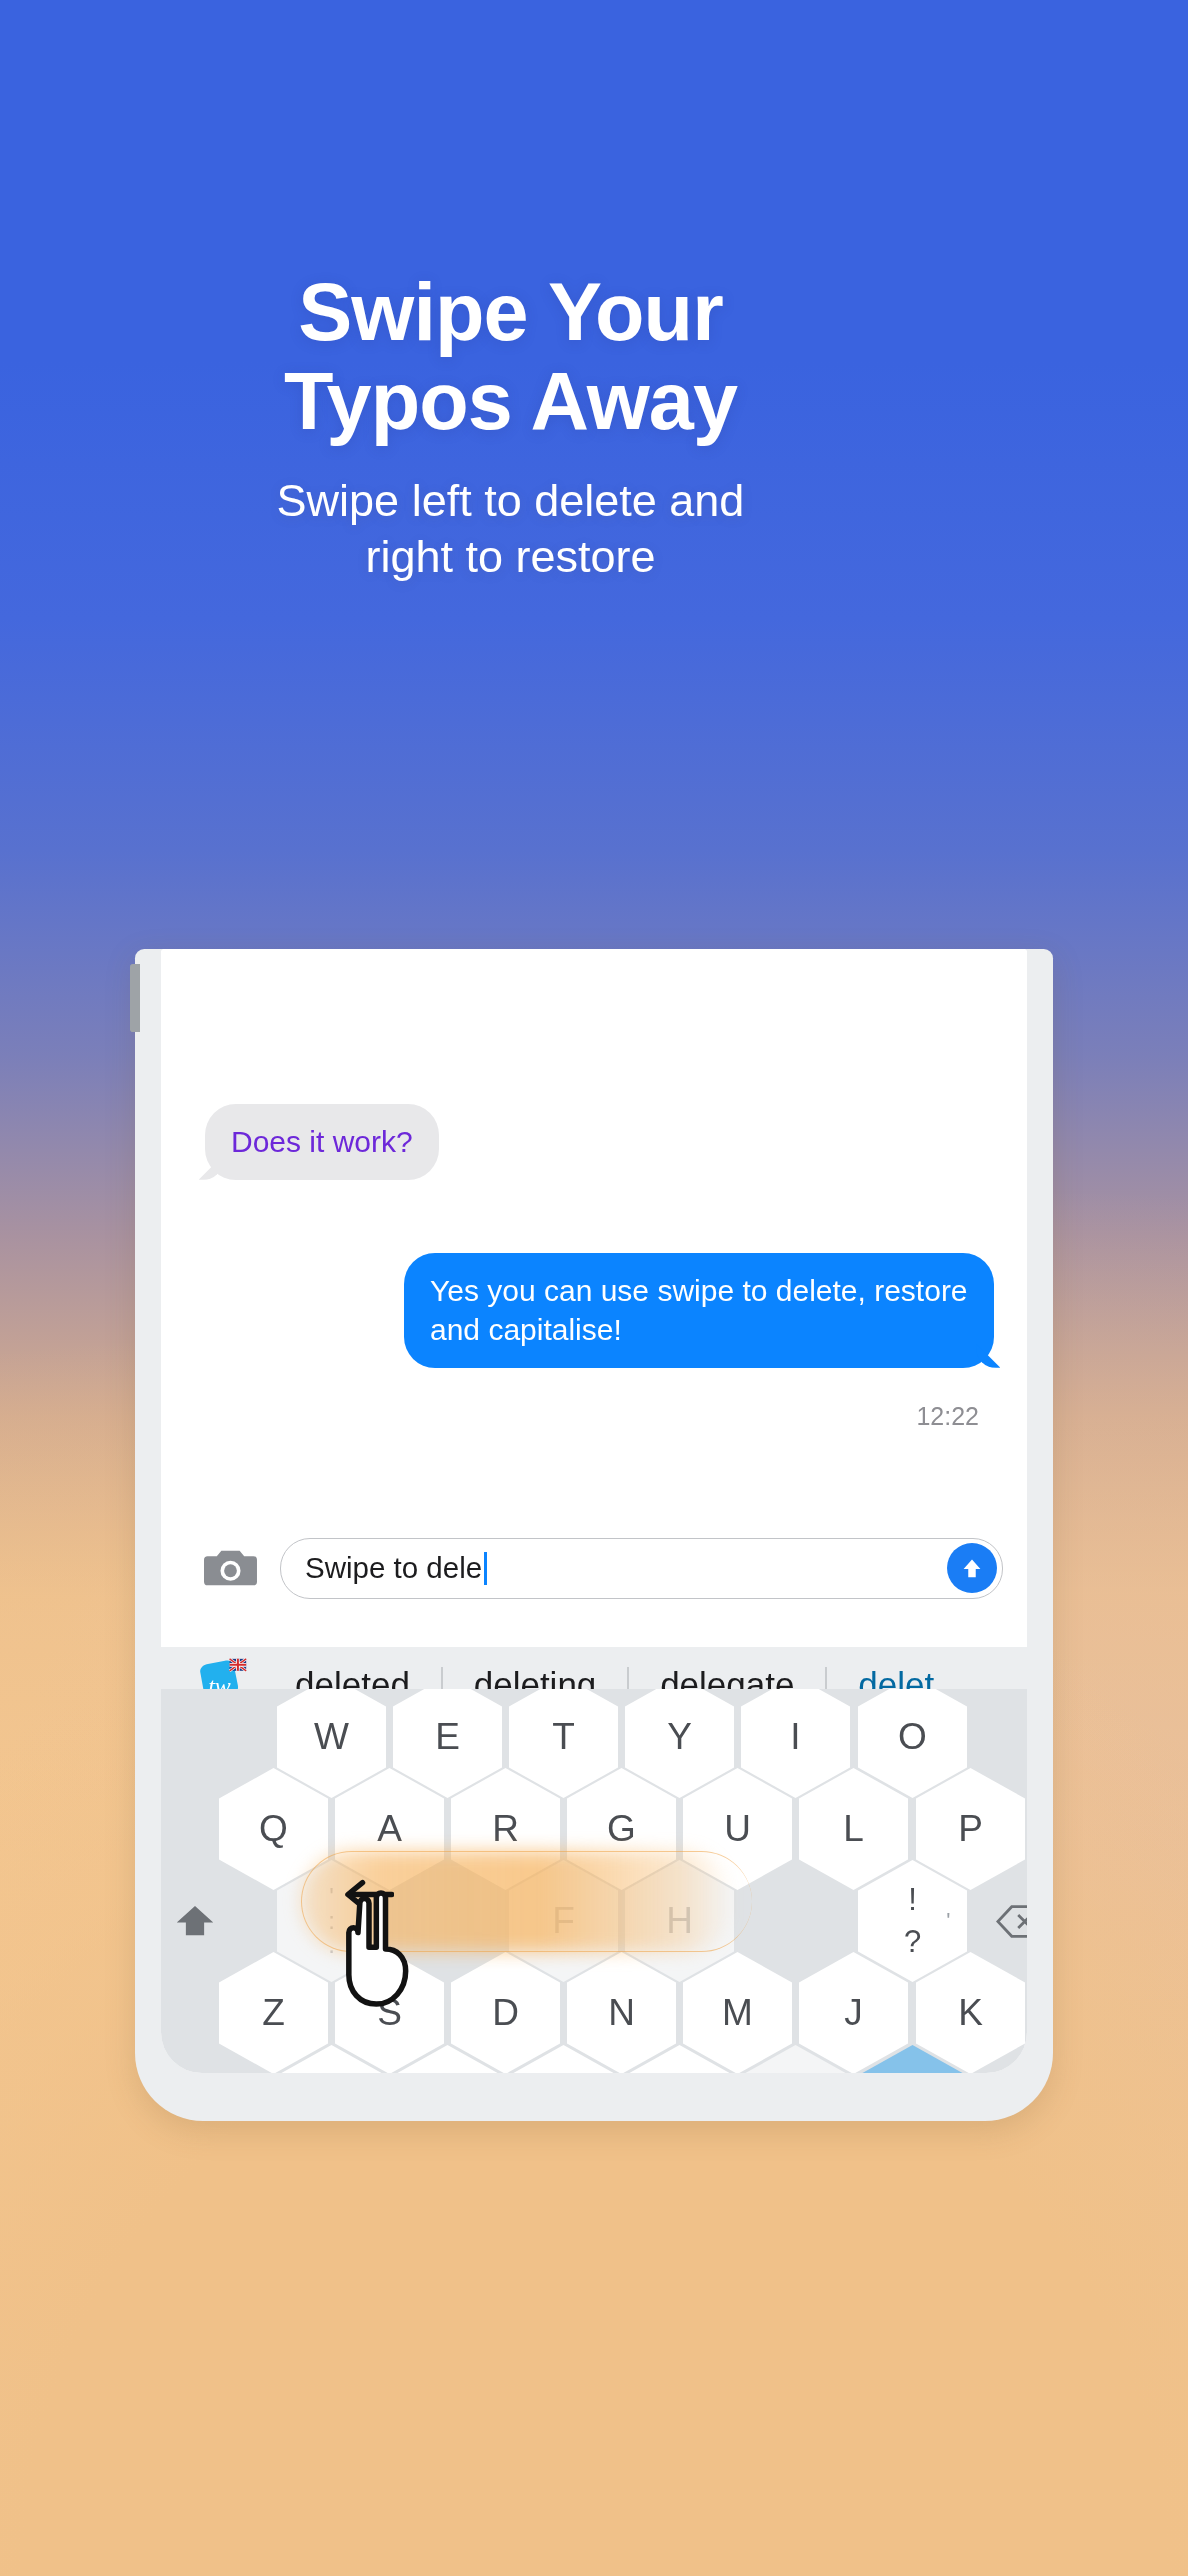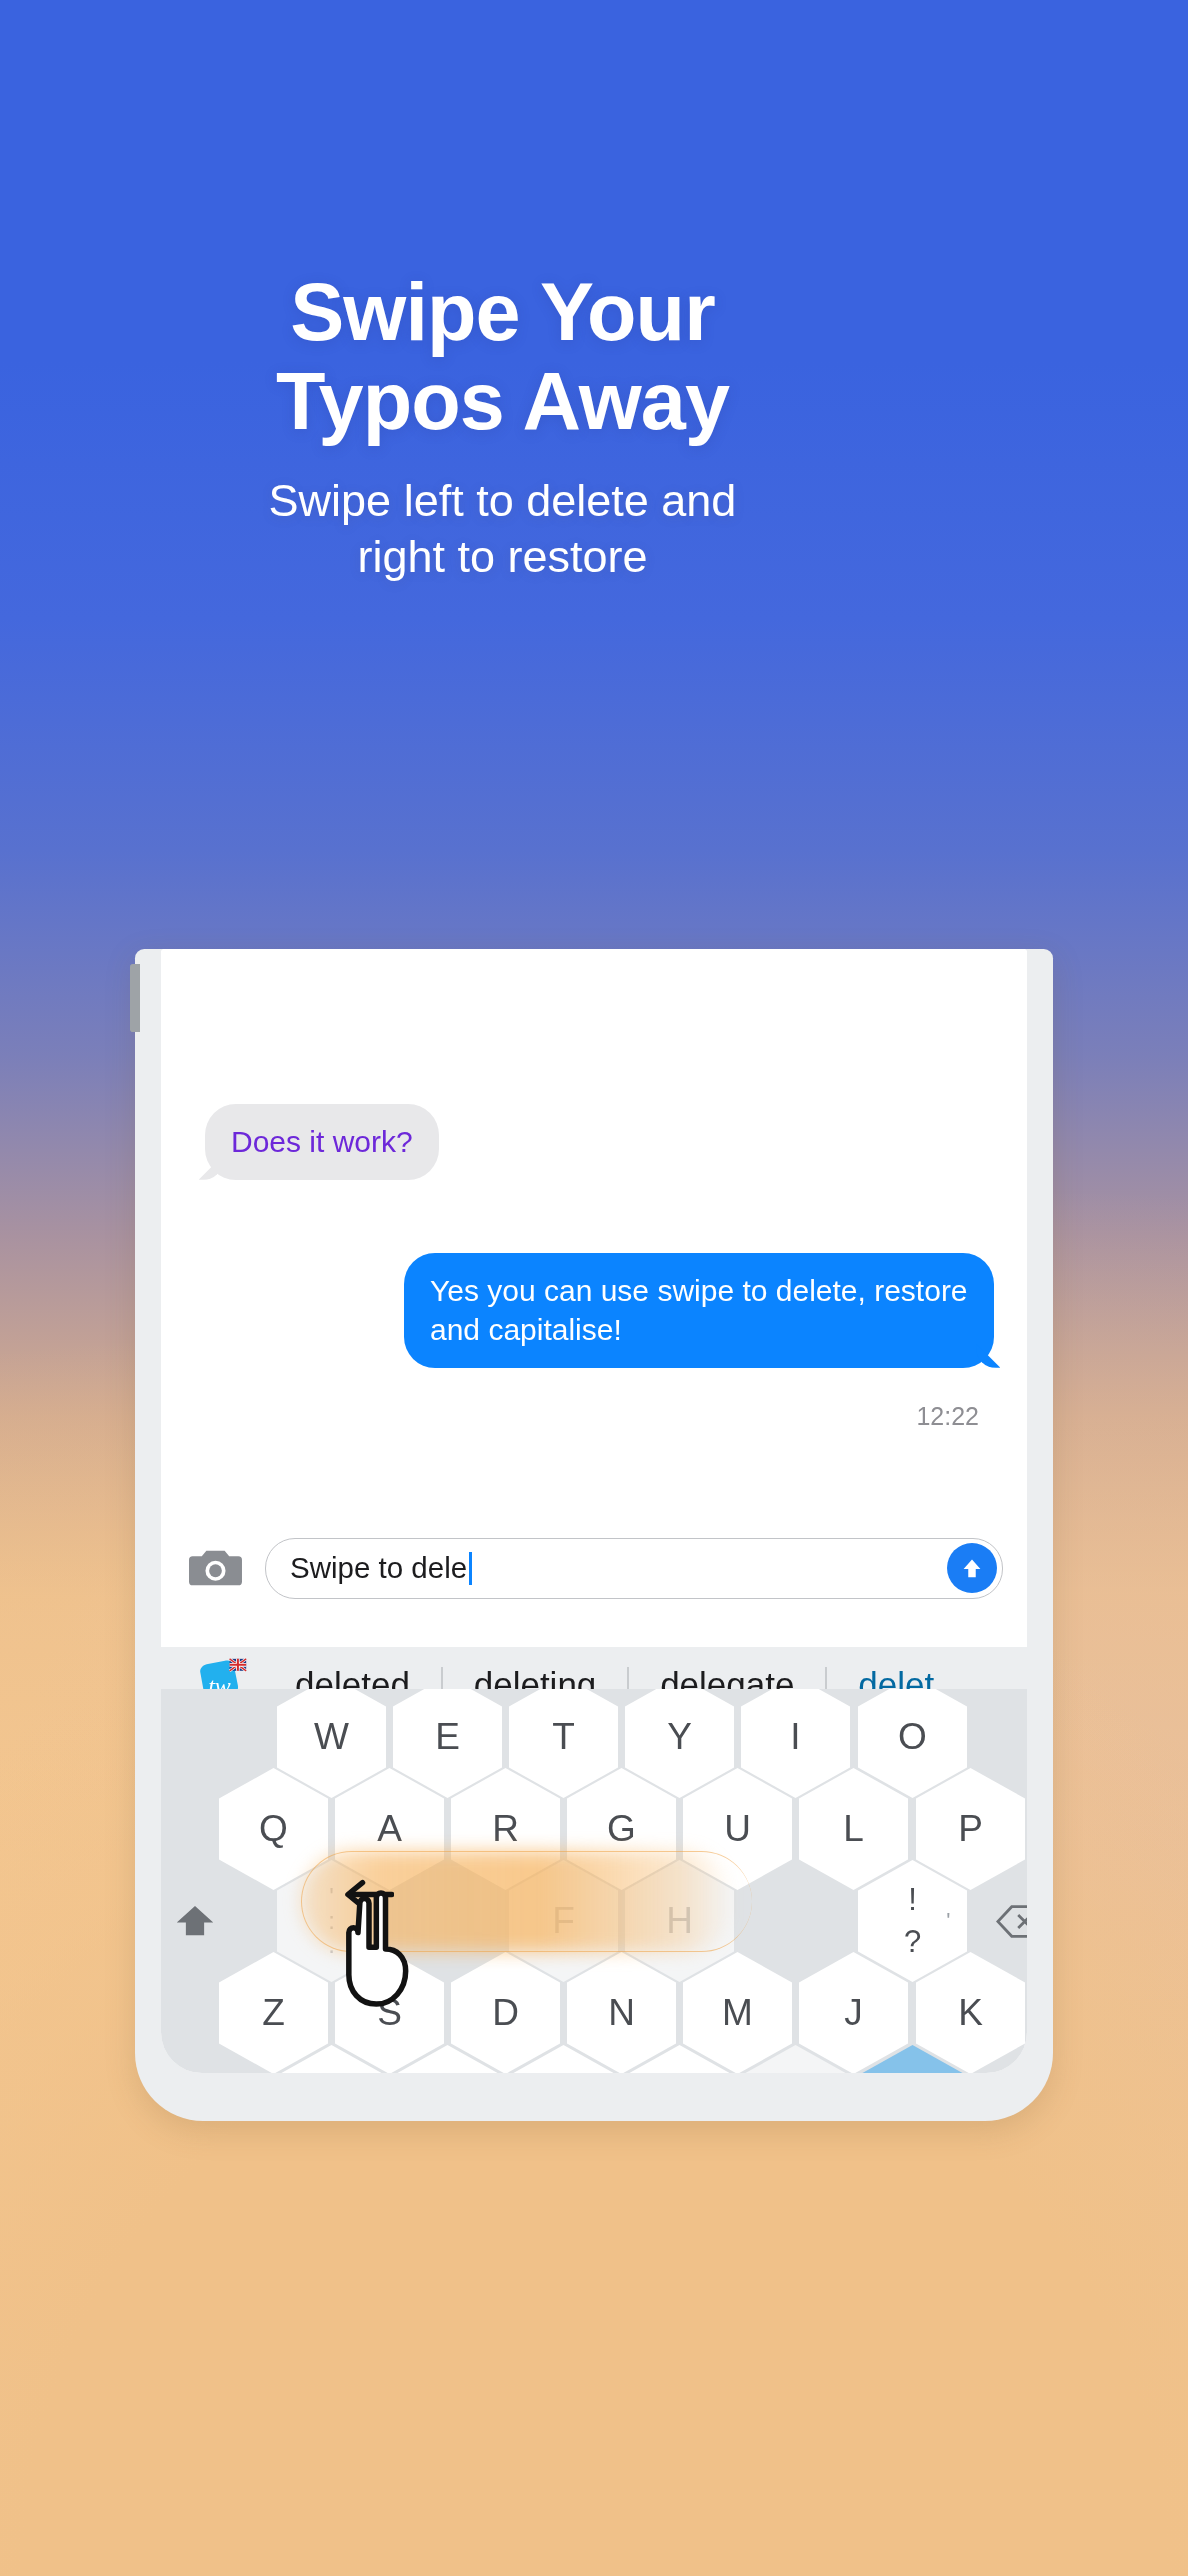--- a/index.html
+++ b/index.html
@@ -24,21 +24,21 @@
         #a992a0 48%,
         #d3ab8f 55%,
         #ecbf8c 62%,
         #f1c48e 72%,
         #f1c48e 100%);
     overflow:hidden;
   }
 
   
   #headline {
-    position:absolute; left:0; top:272px; width:1005px;
+    position:absolute; left:8px; top:272px; width:1005px;
     text-align:center; color:#ffffff;
   }
   #headline .title {
     font-size:81px; font-weight:bold; line-height:1.0;
     letter-spacing:-0.9px;
     text-shadow:0 1.8px 13px rgba(40,60,150,0.22);
   }
   #headline .title .l2 { display:block; margin-top:8px; }
   #headline .sub {
     margin-top:31px;
@@ -108,21 +108,21 @@
     border-bottom-left-radius:20px;
     clip-path:polygon(0 0,0 100%,100% 100%);
   }
   #timestamp {
     position:absolute; right:48px; top:453px;
     font-size:25px; color:#8e8e93;
   }
 
   
   #inputbar {
-    position:absolute; left:1px; right:0; top:574px; height:90px;
+    position:absolute; left:16px; right:0; top:574px; height:90px;
     background:#ffffff;
     display:flex; align-items:center;
     padding:0 24px 0 24px;
   }
   #camera-icon {
     width:59px; height:48px; flex:0 0 auto;
     margin-right:20px;
     display:flex; align-items:center; justify-content:center;
   }
   #textfield {

